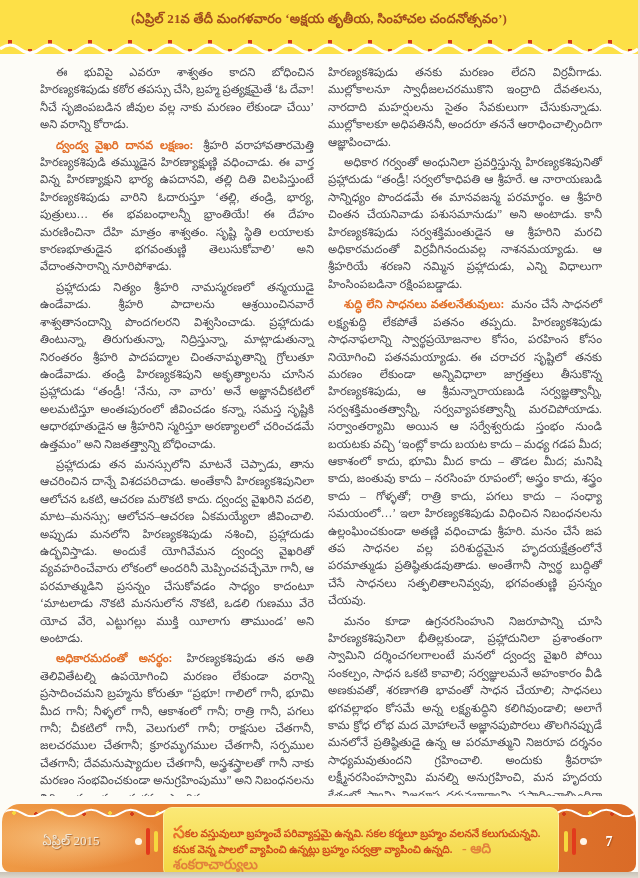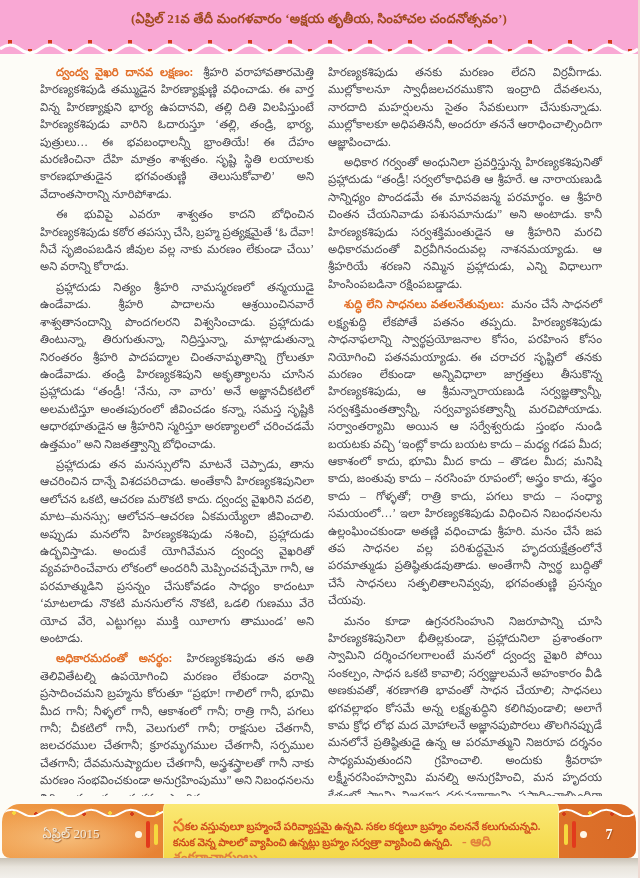--- a/index.html
+++ b/index.html
@@ -10,21 +10,21 @@
     background:#fdfcf7;
     overflow:hidden;
     font-family:"Liberation Serif","DejaVu Serif",serif;
     border-right:2px solid #eed9d2;
     box-sizing:border-box;
   }
   
   .top-band {
     position:relative;
     height:54px;
-    background:#f9a8d4;
+    background:#fde047;
   }
   .header-text {
     text-align:center;
     padding-top:11px;
     font-size:13px;
     font-weight:bold;
     color:#a04a1e;
     letter-spacing:.2px;
   }
   .wave-strip {
@@ -51,21 +51,21 @@
     line-height:17.4px;
     color:#46464e;
     text-align:justify;
   }
   .para { margin:0 0 3px 0; text-indent:16px; }
   .para.cont { text-indent:0; }
   .lead { color:#e2702a; font-weight:bold; margin-right:3px; }
   
   .footer-band {
     position:relative;
-    height:54px;
+    height:68px;
     margin:8px 2px 0 2px;
     border-radius:18px 18px 8px 8px;
     background:
       radial-gradient(ellipse 130px 40px at 60px 34px, #f6bd7a 0%, rgba(246,189,122,0) 80%),
       linear-gradient(90deg,#ef9a45 0%, #e67f31 28%, #e27a2e 72%, #da6b27 100%);
     overflow:hidden;
   }
   .footer-wave {
     position:absolute; top:0; left:0; width:100%; height:13px;
     background:
@@ -135,25 +135,25 @@
       <svg viewBox="0 0 640 16" preserveAspectRatio="none">
         <path d="M0 11 Q10 3 20 11 T40 11 T60 11 T80 11 T100 11 T120 11 T140 11 T160 11 T180 11 T200 11 T220 11 T240 11 T260 11 T280 11 T300 11 T320 11 T340 11 T360 11 T380 11 T400 11 T420 11 T440 11 T460 11 T480 11 T500 11 T520 11 T540 11 T560 11 T580 11 T600 11 T620 11 T640 11" fill="none" stroke="#ffffff" stroke-width="3"></path>
       </svg>
     </div>
   </header>
 
   <main class="content">
 
     <div class="col">
       <p class="para">
+        <span>ఈ భువిపై ఎవరూ శాశ్వతం కాదని బోధించిన హిరణ్యకశిపుడు కఠోర తపస్సు చేసి, బ్రహ్మ ప్రత్యక్షమైతే ‘ఓ దేవా! నీచే సృజింపబడిన జీవుల వల్ల నాకు మరణం లేకుండా చేయి’ అని వరాన్ని కోరాడు.</span>
+      </p>
+      <p class="para">
         <span class="lead">ద్వంద్వ వైఖరి దానవ లక్షణం:</span>
         <span>శ్రీహరి వరాహావతారమెత్తి హిరణ్యకశిపుడి తమ్ముడైన హిరణ్యాక్షుణ్ణి వధించాడు. ఈ వార్త విన్న హిరణ్యాక్షుని భార్య ఉపదానవి, తల్లి దితి విలపిస్తుంటే హిరణ్యకశిపుడు వారిని ఓదారుస్తూ ‘తల్లి, తండ్రి, భార్య, పుత్రులు… ఈ భవబంధాలన్నీ భ్రాంతియే! ఈ దేహం మరణించినా దేహి మాత్రం శాశ్వతం. సృష్టి స్థితి లయాలకు కారణభూతుడైన భగవంతుణ్ణి తెలుసుకోవాలి’ అని వేదాంతసారాన్ని నూరిపోశాడు.</span>
-      </p>
-      <p class="para">
-        <span>ఈ భువిపై ఎవరూ శాశ్వతం కాదని బోధించిన హిరణ్యకశిపుడు కఠోర తపస్సు చేసి, బ్రహ్మ ప్రత్యక్షమైతే ‘ఓ దేవా! నీచే సృజింపబడిన జీవుల వల్ల నాకు మరణం లేకుండా చేయి’ అని వరాన్ని కోరాడు.</span>
       </p>
       <p class="para">
         <span>ప్రహ్లాదుడు నిత్యం శ్రీహరి నామస్మరణలో తన్మయుడై ఉండేవాడు. శ్రీహరి పాదాలను ఆశ్రయించినవారే శాశ్వతానందాన్ని పొందగలరని విశ్వసించాడు. ప్రహ్లాదుడు తింటున్నా, తిరుగుతున్నా, నిద్రిస్తున్నా, మాట్లాడుతున్నా నిరంతరం శ్రీహరి పాదపద్మాల చింతనామృతాన్ని గ్రోలుతూ ఉండేవాడు. తండ్రి హిరణ్యకశిపుని అకృత్యాలను చూసిన ప్రహ్లాదుడు “తండ్రీ! ‘నేను, నా వారు’ అనే అజ్ఞానచీకటిలో అలమటిస్తూ అంతఃపురంలో జీవించడం కన్నా, సమస్త సృష్టికి ఆధారభూతుడైన ఆ శ్రీహరిని స్మరిస్తూ అరణ్యాలలో చరించడమే ఉత్తమం” అని నిజతత్త్వాన్ని బోధించాడు.</span>
       </p>
       <p class="para">
         <span>ప్రహ్లాదుడు తన మనస్సులోని మాటనే చెప్పాడు, తాను ఆచరించిన దాన్నే విశదపరిచాడు. అంతేకానీ హిరణ్యకశిపునిలా ఆలోచన ఒకటి, ఆచరణ మరొకటి కాదు. ద్వంద్వ వైఖరిని వదలి, మాట–మనస్సు; ఆలోచన–ఆచరణ ఏకమయ్యేలా జీవించాలి. అప్పుడు మనలోని హిరణ్యకశిపుడు నశించి, ప్రహ్లాదుడు ఉద్భవిస్తాడు. అందుకే యోగివేమన ద్వంద్వ వైఖరితో వ్యవహరించేవారు లోకంలో అందరినీ మెప్పించవచ్చేమో గానీ, ఆ పరమాత్ముడిని ప్రసన్నం చేసుకోవడం సాధ్యం కాదంటూ ‘మాటలాడు నొకటి మనసులోన నొకటి, ఒడలి గుణము వేరె యోచ వేరె, ఎట్టుగల్లు ముక్తి యీలాగు తాముండ’ అని అంటాడు.</span>
       </p>
       <p class="para">
         <span class="lead">అధికారమదంతో అనర్థం:</span>
         <span>హిరణ్యకశిపుడు తన అతి తెలివితేటల్ని ఉపయోగించి మరణం లేకుండా వరాన్ని ప్రసాదించమని బ్రహ్మను కోరుతూ “ప్రభూ! గాలిలో గానీ, భూమి మీద గానీ; నీళ్ళలో గానీ, ఆకాశంలో గానీ; రాత్రి గానీ, పగలు గానీ; చీకటిలో గానీ, వెలుగులో గానీ; రాక్షసుల చేతగానీ, జలచరముల చేతగానీ; క్రూరమృగముల చేతగానీ, సర్పముల చేతగానీ; దేవమనుష్యాదుల చేతగానీ, అస్త్రశస్త్రాలతో గానీ నాకు మరణం సంభవించకుండా అనుగ్రహింపుము” అని నిబంధనలను విధించాడు. బ్రహ్మ అనుగ్రహం పొందిన</span>

